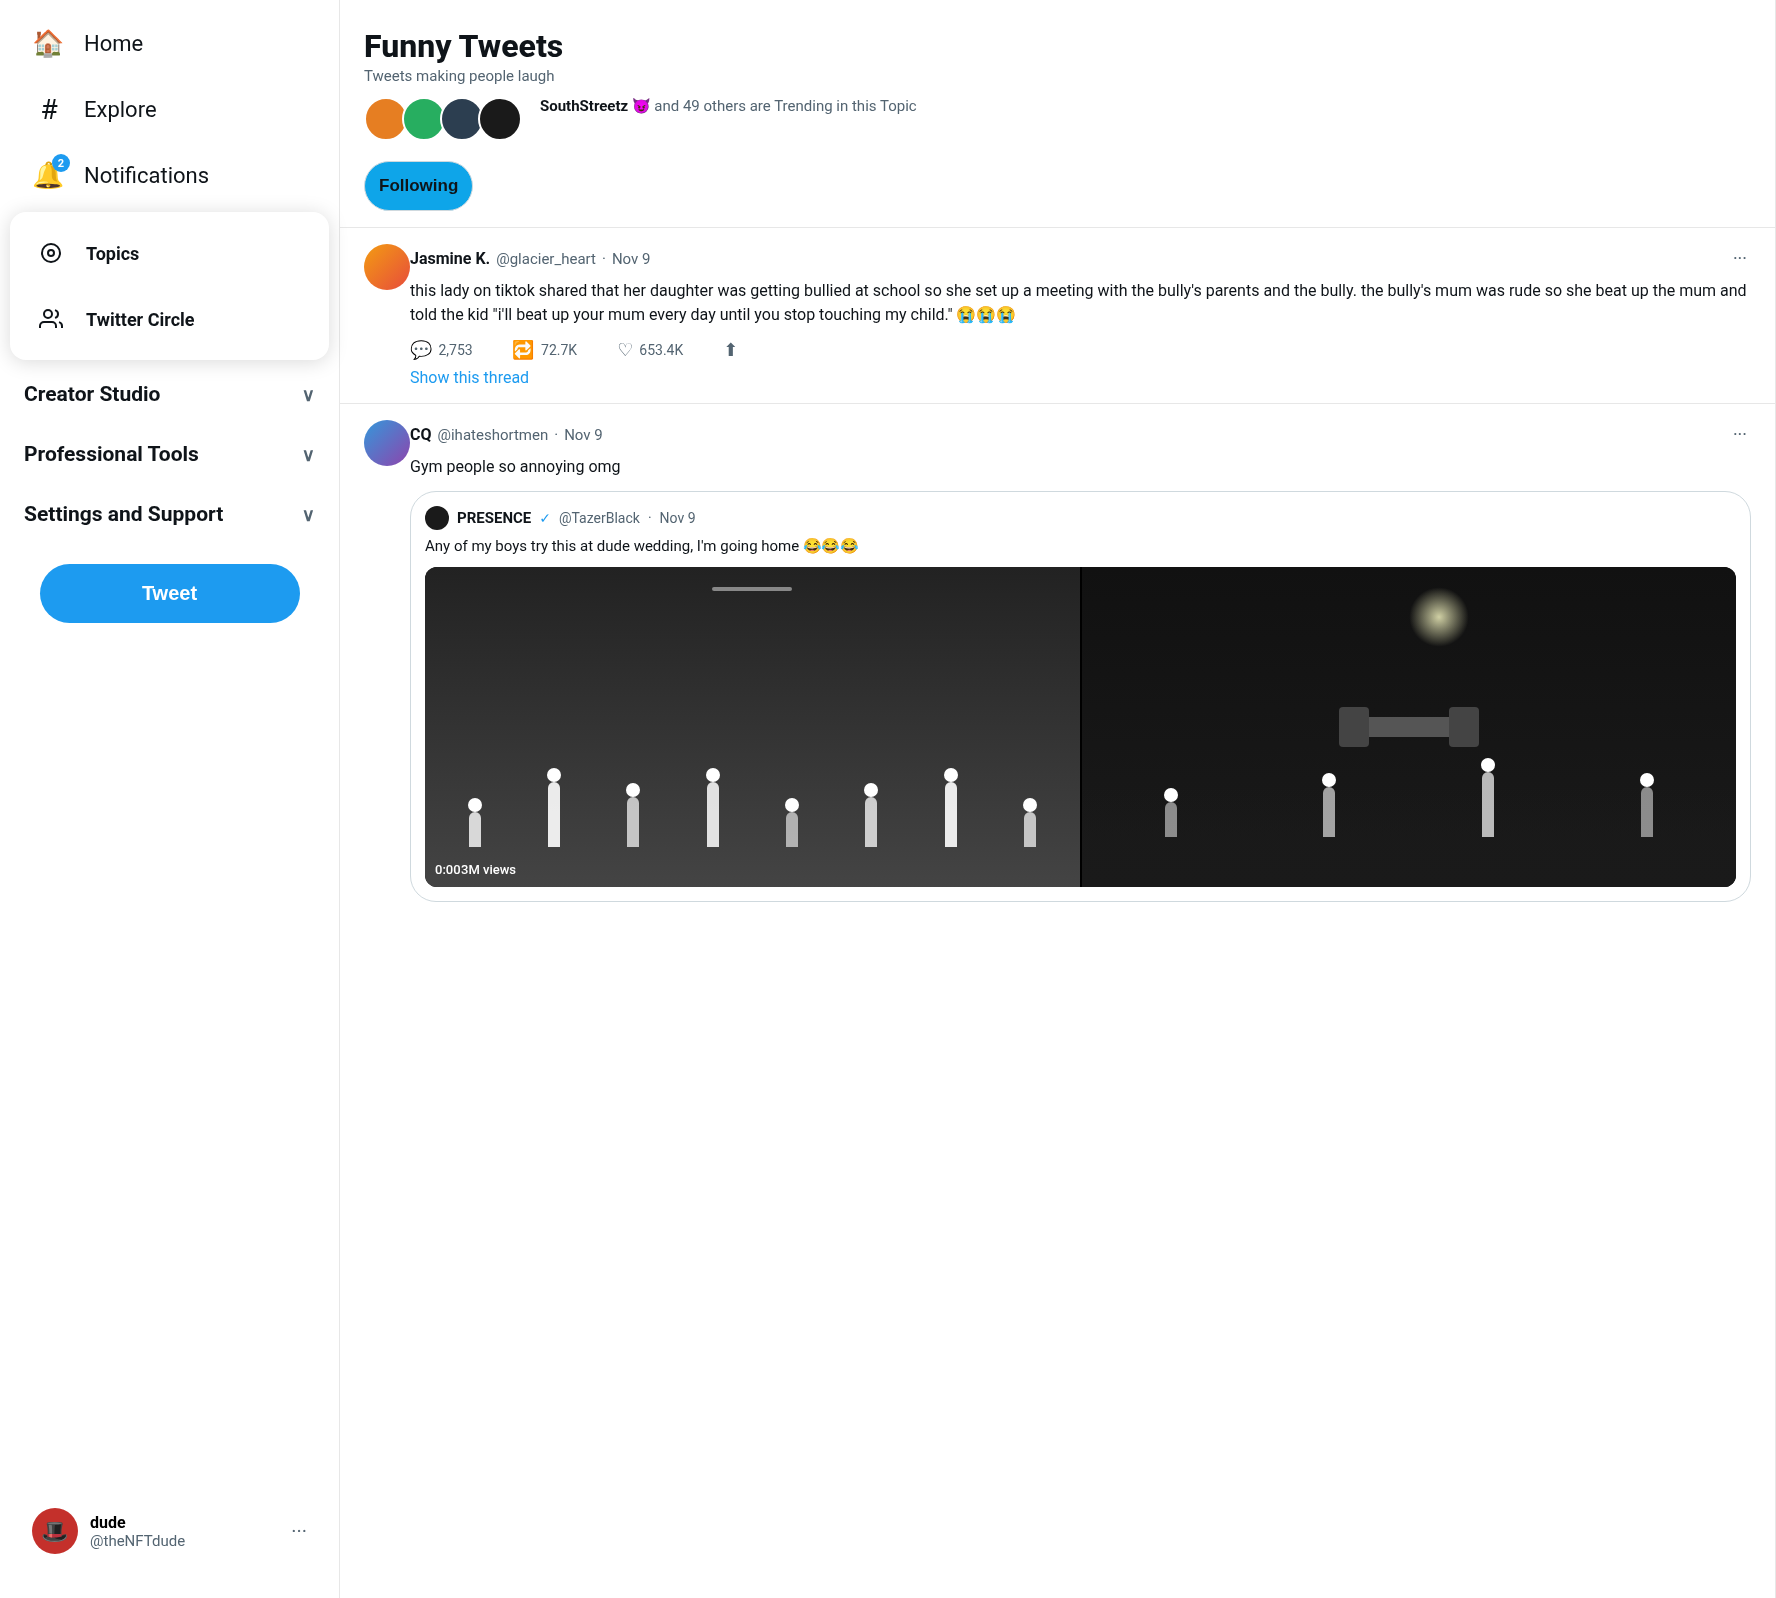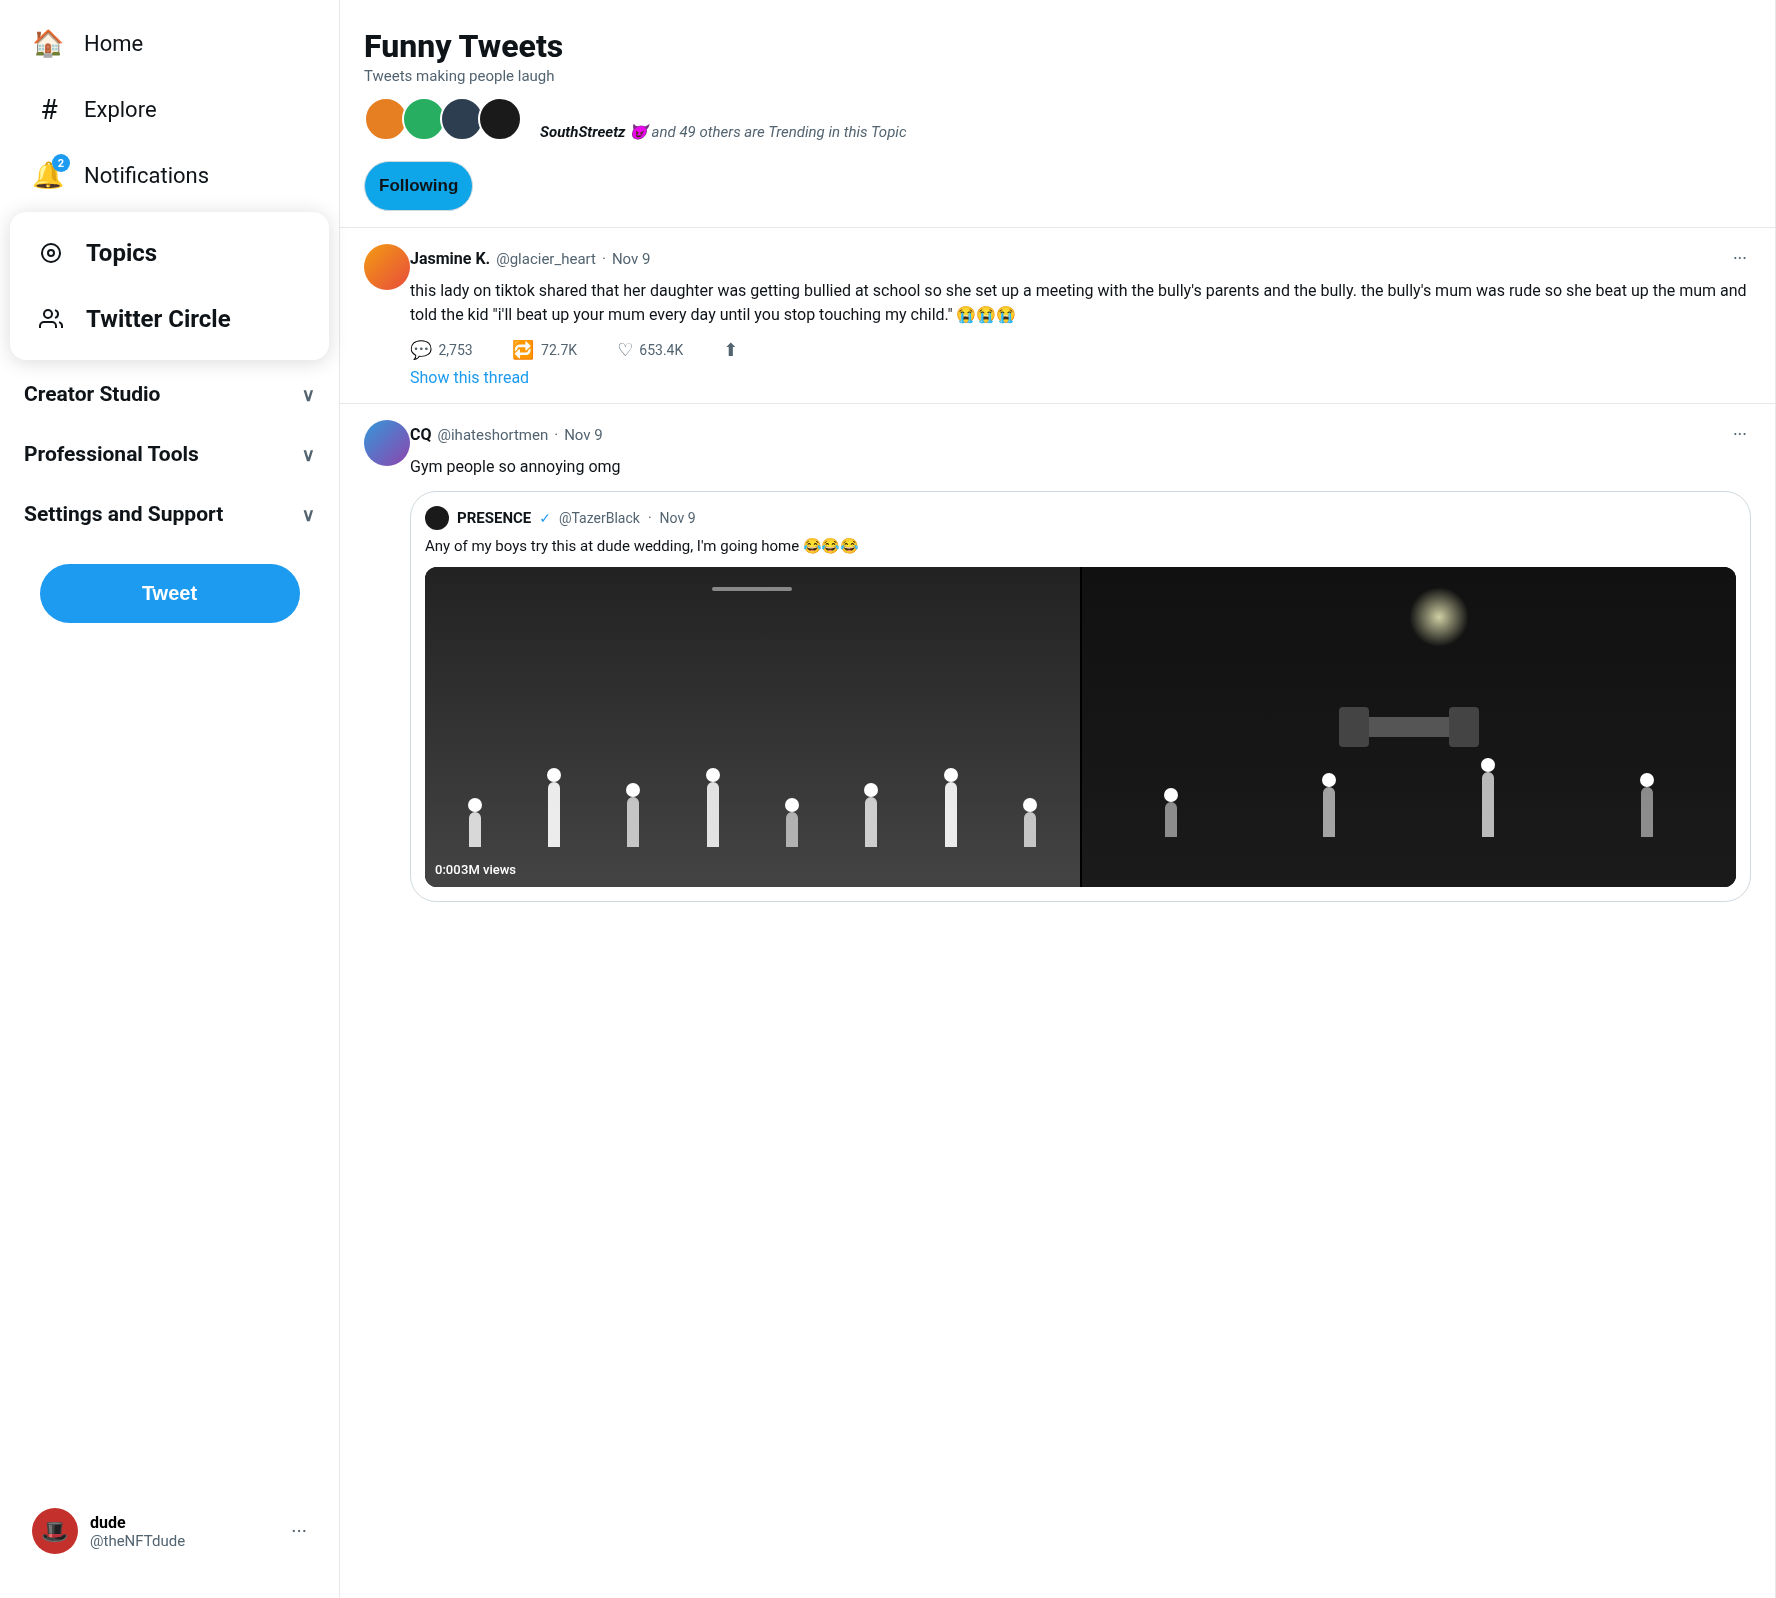--- a/index.html
+++ b/index.html
@@ -68,21 +68,21 @@
       border-radius: 16px;
       box-shadow: 0 2px 20px rgba(0,0,0,0.15);
       margin: 4px 10px;
       padding: 8px 0;
     }
     .dropdown-item {
       display: flex;
       align-items: center;
       padding: 16px 24px;
       cursor: pointer;
-      font-size: 24px;
+      font-size: 18px;
       font-weight: 400;
       color: #0f1419;
     }
     .dropdown-item.bold { font-weight: 700; }
     .dropdown-icon {
       width: 34px;
       height: 34px;
       margin-right: 18px;
       display: flex;
       align-items: center;
@@ -160,24 +160,23 @@
       color: #0f1419;
     }
     .topic-subtitle {
       font-size: 15px;
       color: #536471;
       margin-top: 2px;
     }
 
     .trending-users {
       display: flex;
-      align-items: flex-end;
+      align-items: flex-start;
       padding: 12px 24px;
       gap: 4px;
-      font-style: italic;
     }
     .trending-avatar {
       width: 44px;
       height: 44px;
       border-radius: 50%;
       border: 2px solid #fff;
       margin-right: -10px;
       overflow: hidden;
       background: #ccc;
     }

